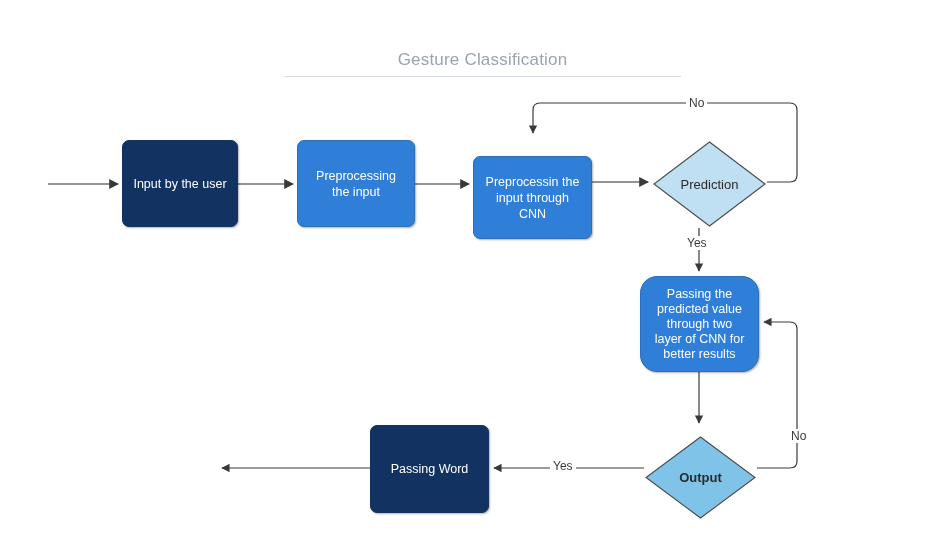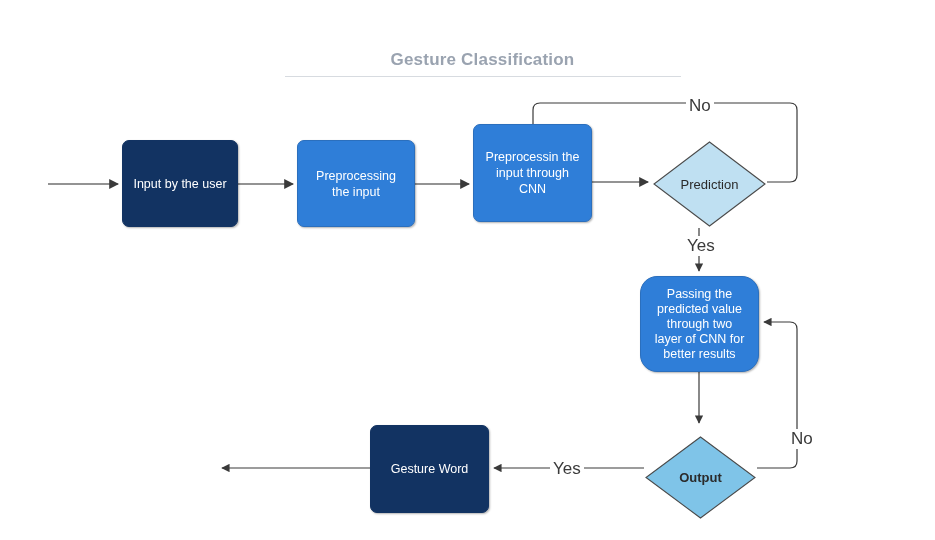--- a/index.html
+++ b/index.html
@@ -18,21 +18,21 @@
     overflow: hidden;
   }
   
   #diagram-title {
     position: absolute;
     left: 285px;
     top: 50px;
     width: 395px;
     text-align: center;
     font-size: 17px;
-    font-weight: bold;
+    font-weight: normal;
     color: #9aa3b0;
     letter-spacing: 0.2px;
     white-space: nowrap;
   }
   #title-rule {
     position: absolute;
     left: 285px;
     top: 76px;
     width: 396px;
     height: 1px;
@@ -81,21 +81,21 @@
   
   #edges {
     position: absolute;
     left: 0;
     top: 0;
     width: 935px;
     height: 540px;
   }
   .edge-label {
     position: absolute;
-    font-size: 17px;
+    font-size: 12px;
     color: #3a3a3a;
     background: #ffffff;
     padding: 0 3px;
     white-space: nowrap;
   }
 </style>
 </head>
 <body>
 
 <div id="canvas">
@@ -139,21 +139,21 @@
 
   <div class="edge-label" style="left:788px; top:429px;">No</div>
 
   <div class="edge-label" style="left:550px; top:459px;">Yes</div>
 
   <div class="node blue" style="left:297px; top:140px; width:118px; height:87px;">Preprocessing
 the input</div>
 
   <div class="node navy" style="left:122px; top:140px; width:116px; height:87px;">Input by the user</div>
 
-  <div class="node blue" style="left:473px; top:124px; width:119px; height:98px;">Preprocessin the
+  <div class="node blue" style="left:473px; top:156px; width:119px; height:83px;">Preprocessin the
 input  through
 CNN</div>
 
   <div class="diamond-wrap" style="left:652px; top:140px; width:115px; height:88px;">
     <svg width="115" height="88" viewBox="0 0 115 88" xmlns="http://www.w3.org/2000/svg">
       <polygon points="57.5,2 113,44 57.5,86 2,44" fill="#bfe0f2" stroke="#4a4a4a" stroke-width="1.1"></polygon>
     </svg>
     <div class="diamond-label">Prediction</div>
   </div>
 
@@ -163,15 +163,15 @@
 layer of CNN for
 better results</div>
 
   <div class="diamond-wrap" style="left:644px; top:435px; width:113px; height:85px;font-weight:bold;">
     <svg width="113" height="85" viewBox="0 0 113 85" xmlns="http://www.w3.org/2000/svg">
       <polygon points="56.5,2 111,42.5 56.5,83 2,42.5" fill="#7fc4e8" stroke="#4a4a4a" stroke-width="1.1"></polygon>
     </svg>
     <div class="diamond-label">Output</div>
   </div>
 
-  <div class="node navy" style="left:370px; top:425px; width:119px; height:88px;">Gesture Word</div>
+  <div class="node navy" style="left:370px; top:425px; width:119px; height:88px;">Passing Word</div>
 
 </div>
 
 </body></html>

